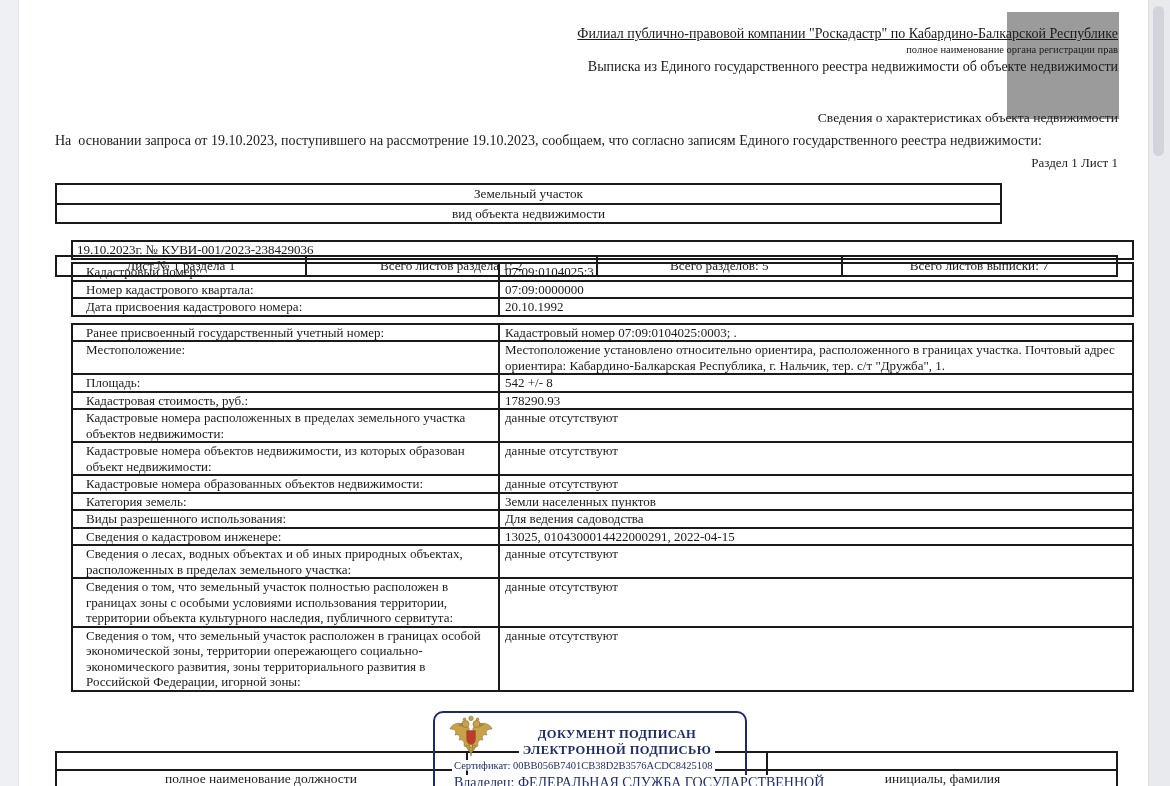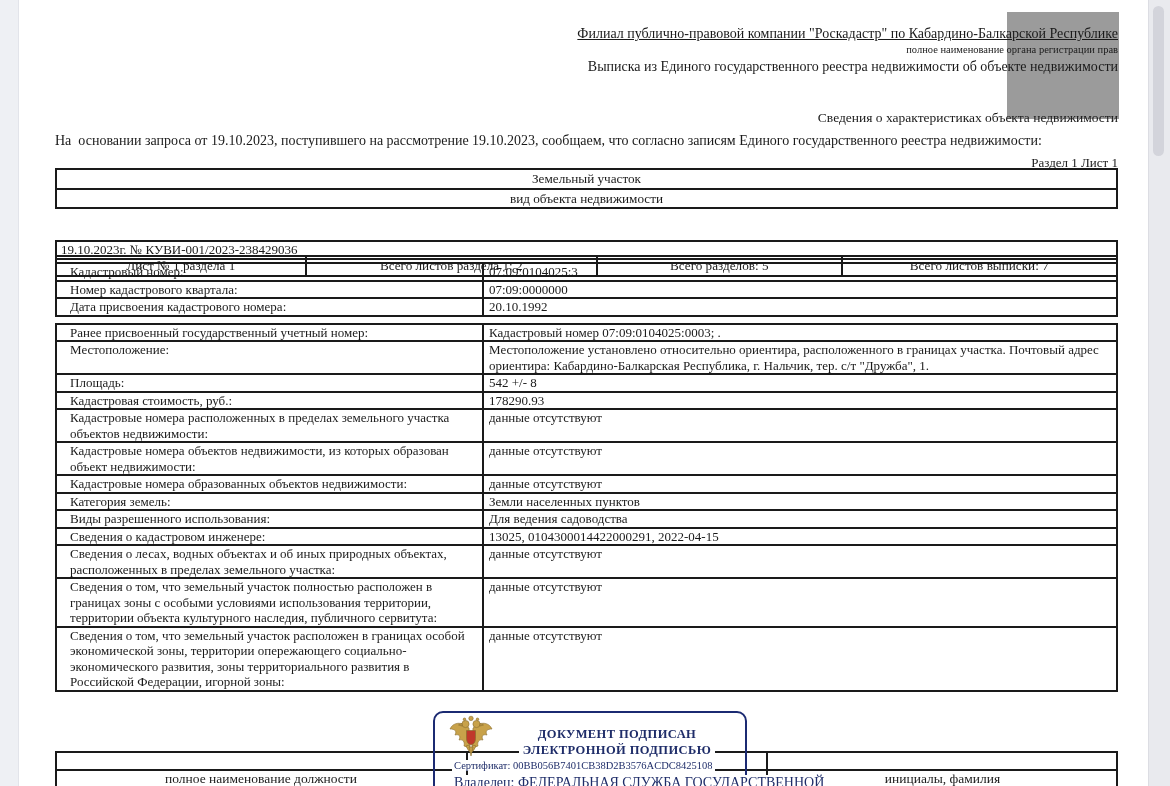--- a/index.html
+++ b/index.html
@@ -11,30 +11,30 @@
   .redaction{position:absolute;left:1007px;top:12px;width:112px;height:107px;background:#9b9b9b;}
 
   .ctext{position:absolute;left:55px;width:1063px;text-align:right;}
   .org-name{top:26px;font-size:14px;text-decoration:underline;}
   .org-caption{top:44px;font-size:10.5px;}
   .doc-title{top:59px;font-size:14px;}
   .section-title{top:110px;font-size:13.5px;}
   .intro{position:absolute;left:55px;top:133px;width:1080px;font-size:14px;white-space:pre;}
   .razdel{position:absolute;left:55px;top:155px;width:1063px;text-align:right;font-size:13px;}
 
-  .tableA{position:absolute;left:55px;top:168px;width:1063px;}
+  .tableA{position:absolute;left:55px;top:183px;width:947px;}
   .boxrow{border:2px solid #1a1a1a;text-align:center;font-size:13.2px;line-height:15.5px;padding:1px 0;background:transparent;}
   .boxrow + .boxrow{margin-top:-2px;}
 
   .tableB{position:absolute;left:55px;top:215px;width:1063px;display:flex;margin-top:40px;}
   .tableB .cellB{border:2px solid #1a1a1a;text-align:center;font-size:13.2px;line-height:16px;padding:1px 0;box-sizing:border-box;}
   .tableB .cellB + .cellB{margin-left:-2px;}
   .cb1{width:252px;} .cb2{width:294px;} .cb3{width:247px;} .cb4{width:278px;}
 
-  .maintable{position:absolute;left:55px;top:240px;width:1063px;}
+  .maintable{position:absolute;left:71px;top:240px;width:1063px;}
   .trow{display:flex;border:2px solid #1a1a1a;background:transparent;}
   .trow + .trow{margin-top:-2px;}
   .trow .lbl{width:399px;border-right:2px solid #1a1a1a;padding:0 13px;font-size:13px;line-height:15.5px;}
   .trow .val{flex:1;padding:0 5px;font-size:13px;line-height:15.5px;}
   .reqrow{border:2px solid #1a1a1a;padding:0 4px;font-size:13px;line-height:16px;}
   .gap2{height:2px;} .gap6{height:6px;}
 
   .sig-hline{position:absolute;left:55px;width:1063px;height:2px;background:#1a1a1a;z-index:1;}
   .sig-vline{position:absolute;top:751px;width:2px;height:35px;background:#1a1a1a;z-index:1;}
   .sig-caption{position:absolute;top:771px;font-size:13.5px;text-align:center;z-index:1;}

